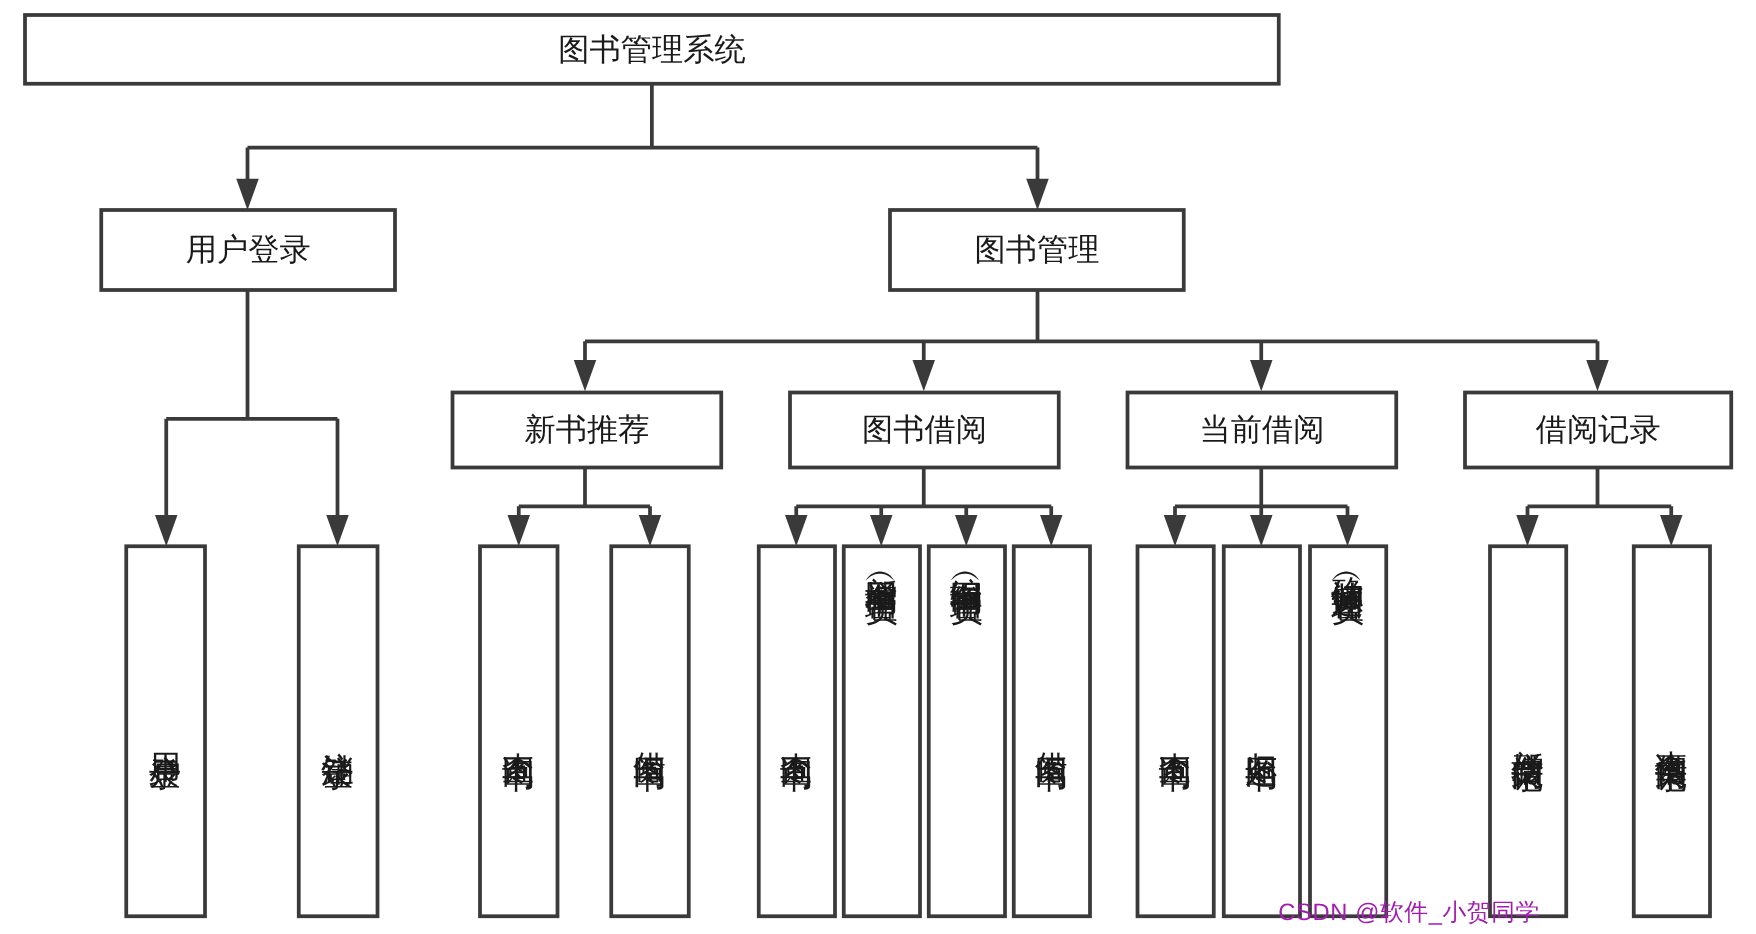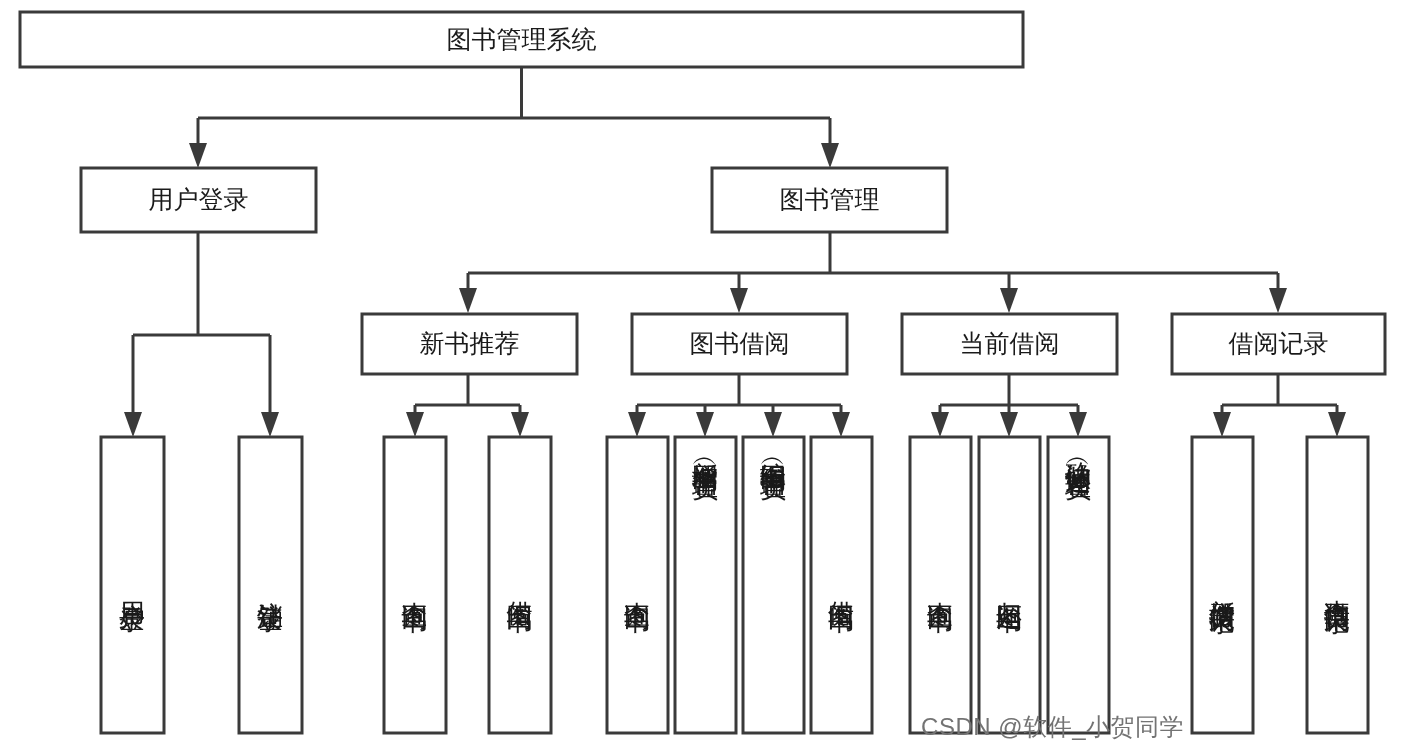--- a/index.html
+++ b/index.html
@@ -11,20 +11,21 @@
     width: 1405px;
     height: 747px;
     font-family: "Liberation Sans", "DejaVu Sans", sans-serif;
     overflow: hidden;
     position: relative;
   }
   #diagram-root {
     position: relative;
     width: 1208px;
     height: 747px;
+    padding-left: 32px;
   }
   svg.tree-canvas {
     position: absolute;
     top: 0;
     left: 0;
     width: 1405px;
     height: 747px;
   }
   .node-box {
     fill: #ffffff;
@@ -67,25 +68,25 @@
     text-orientation: upright;
     font-family: "Liberation Sans", "DejaVu Sans", sans-serif;
     font-size: 26px;
     line-height: 1.08;
     letter-spacing: 2px;
     color: #1a1a1a;
     white-space: nowrap;
   }
   .watermark {
     position: absolute;
-    right: 24px;
+    right: 8px;
     bottom: 4px;
     font-family: "Liberation Sans", "DejaVu Sans", sans-serif;
-    font-size: 24px;
-    color: #737373;
+    font-size: 19px;
+    color: #a21caf;
     letter-spacing: 0.5px;
     user-select: none;
   }
 </style>
 </head>
 <body>
 
 <div id="diagram-root">
 
   <svg class="tree-canvas" viewBox="0 0 1405 747" xmlns="http://www.w3.org/2000/svg">

